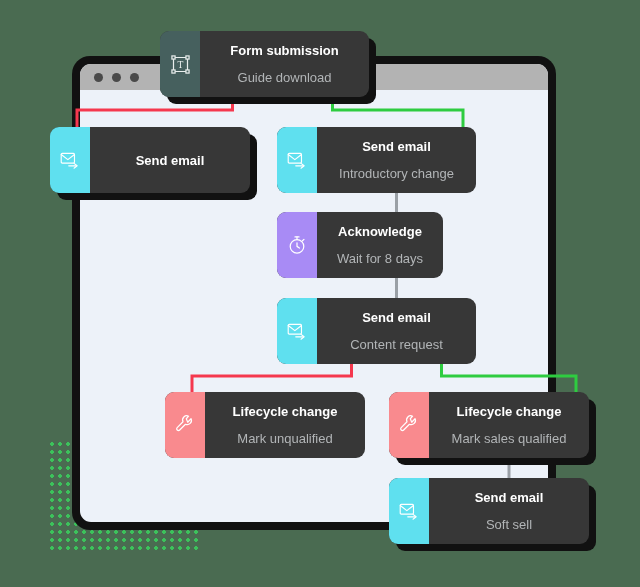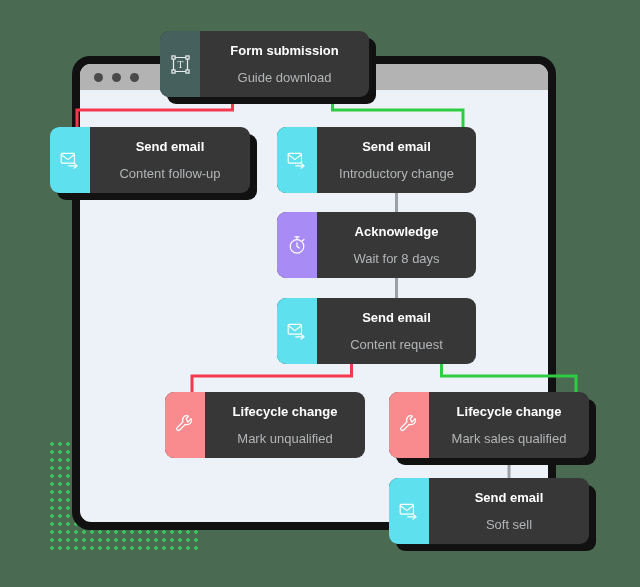--- a/index.html
+++ b/index.html
@@ -182,38 +182,37 @@
         <div class="node-icon" style="background: rgb(95, 224, 239);">
     <svg width="23" height="23" viewBox="0 0 26 26" fill="none" stroke="#ffffff" stroke-width="1.3" stroke-linecap="round" stroke-linejoin="round">
       <rect x="2.5" y="5" width="15" height="11" rx="1.2"></rect>
       <path d="M2.5 6.2 L10 12 L17.5 6.2"></path>
       <path d="M11 19 H19.5"></path>
       <path d="M17 16.3 L20.5 19 L17 21.7"></path>
     </svg>
         </div>
         <div class="node-body">
           <div class="node-title">Send email</div>
-          <div class="node-sub">Content follow-up</div>
         </div>
       </div>
       <div class="node flat" style="left: 277px; top: 127px; width: 199px;">
         <div class="node-icon" style="background: rgb(95, 224, 239);">
     <svg width="23" height="23" viewBox="0 0 26 26" fill="none" stroke="#ffffff" stroke-width="1.3" stroke-linecap="round" stroke-linejoin="round">
       <rect x="2.5" y="5" width="15" height="11" rx="1.2"></rect>
       <path d="M2.5 6.2 L10 12 L17.5 6.2"></path>
       <path d="M11 19 H19.5"></path>
       <path d="M17 16.3 L20.5 19 L17 21.7"></path>
     </svg>
         </div>
         <div class="node-body">
           <div class="node-title">Send email</div>
           <div class="node-sub">Introductory change</div>
         </div>
       </div>
-      <div class="node flat" style="left: 277px; top: 212px; width: 199px;">
+      <div class="node flat" style="left: 277px; top: 212px; width: 166px;">
         <div class="node-icon" style="background: rgb(168, 139, 245);">
     <svg width="22" height="22" viewBox="0 0 24 24" fill="none" stroke="#ffffff" stroke-width="1.35" stroke-linecap="round" stroke-linejoin="round">
       <circle cx="12" cy="13.5" r="7.4"></circle>
       <path d="M12 9.6 V13.5 L14.6 15.3"></path>
       <path d="M9.8 3.2 H14.2"></path>
       <path d="M12 3.2 V6.1"></path>
       <path d="M18 7.4 L19.6 5.8"></path>
     </svg>
         </div>
         <div class="node-body">

